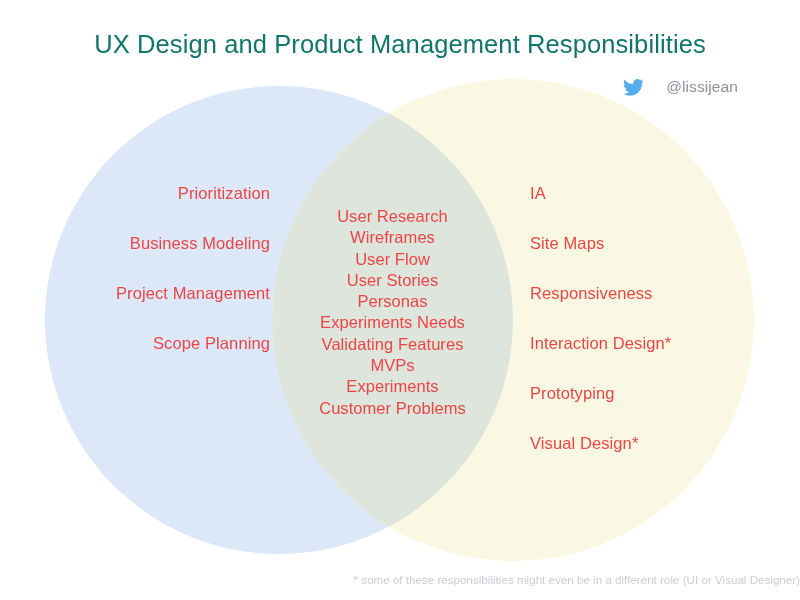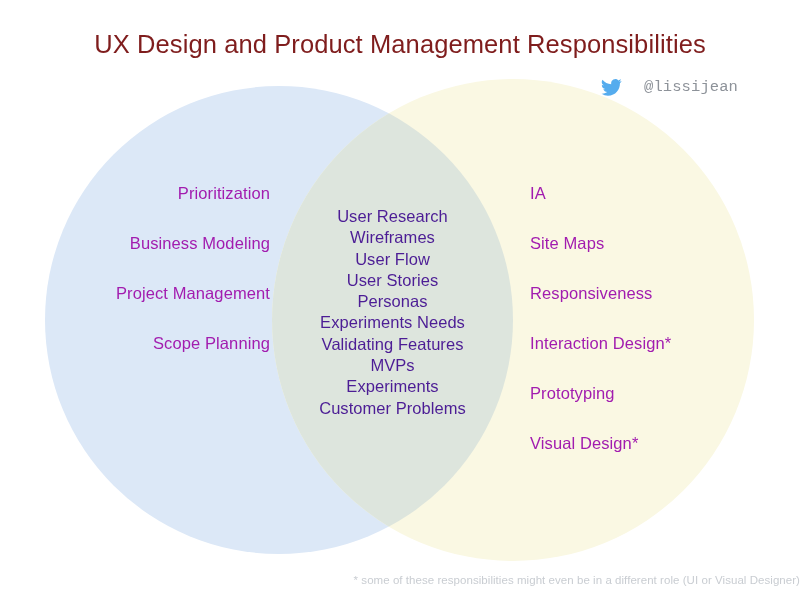--- a/index.html
+++ b/index.html
@@ -27,34 +27,33 @@
   
   .title {
     position: absolute;
     left: 0;
     top: 30px;
     width: 800px;
     text-align: center;
     font-size: 25.5px;
     font-weight: 300;
     letter-spacing: 0.1px;
-    color: #7f1d1d;
+    color: #0f766e;
     white-space: nowrap;
   }
 
   
   .handle-row {
     position: absolute;
     right: 62px;
     top: 76px;
     display: flex;
     align-items: center;
     gap: 22px;
     height: 22px;
-    font-family: Liberation Mono, monospace;
   }
   .handle-row .bird {
     display: block;
     width: 21px;
     height: 21px;
     line-height: 0;
   }
   .handle-row .handle-text {
     font-size: 15.5px;
     font-weight: 400;
@@ -89,39 +88,39 @@
     left: 530px;
     top: 168px;
     width: 250px;
     align-items: flex-start;
   }
 
   .list-left .item,
   .list-right .item {
     font-size: 16.5px;
     font-weight: 400;
-    color: #a21caf;
+    color: #ef4444;
     white-space: nowrap;
     height: 50px;
     line-height: 50px;
     letter-spacing: 0.1px;
   }
 
   
   .list-center {
     left: 285px;
     top: 206px;
     width: 215px;
     align-items: center;
     text-align: center;
   }
   .list-center .item {
     font-size: 16.5px;
     font-weight: 400;
-    color: #4c1d95;
+    color: #ef4444;
     white-space: nowrap;
     line-height: 21.3px;
     letter-spacing: 0.05px;
   }
 
   
   .footnote {
     position: absolute;
     left: 0;
     top: 574px;

